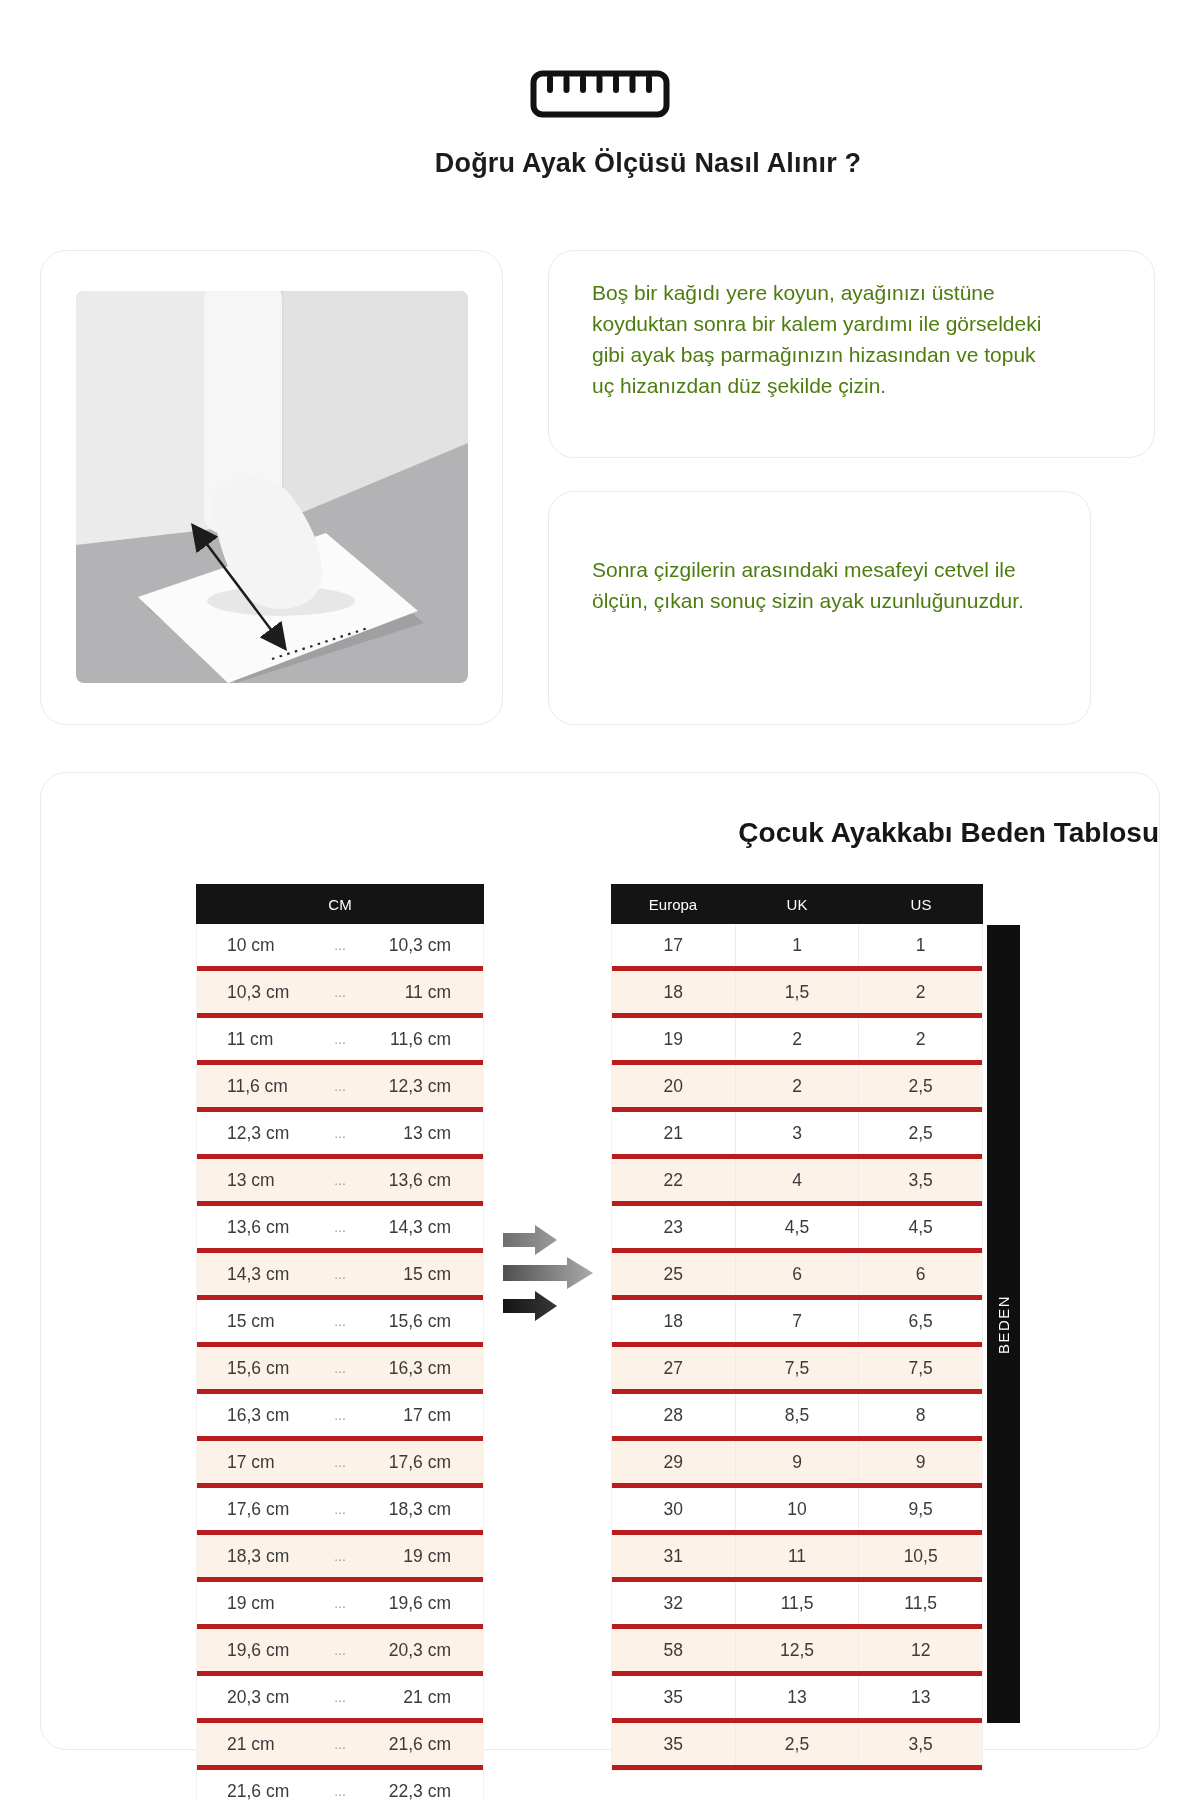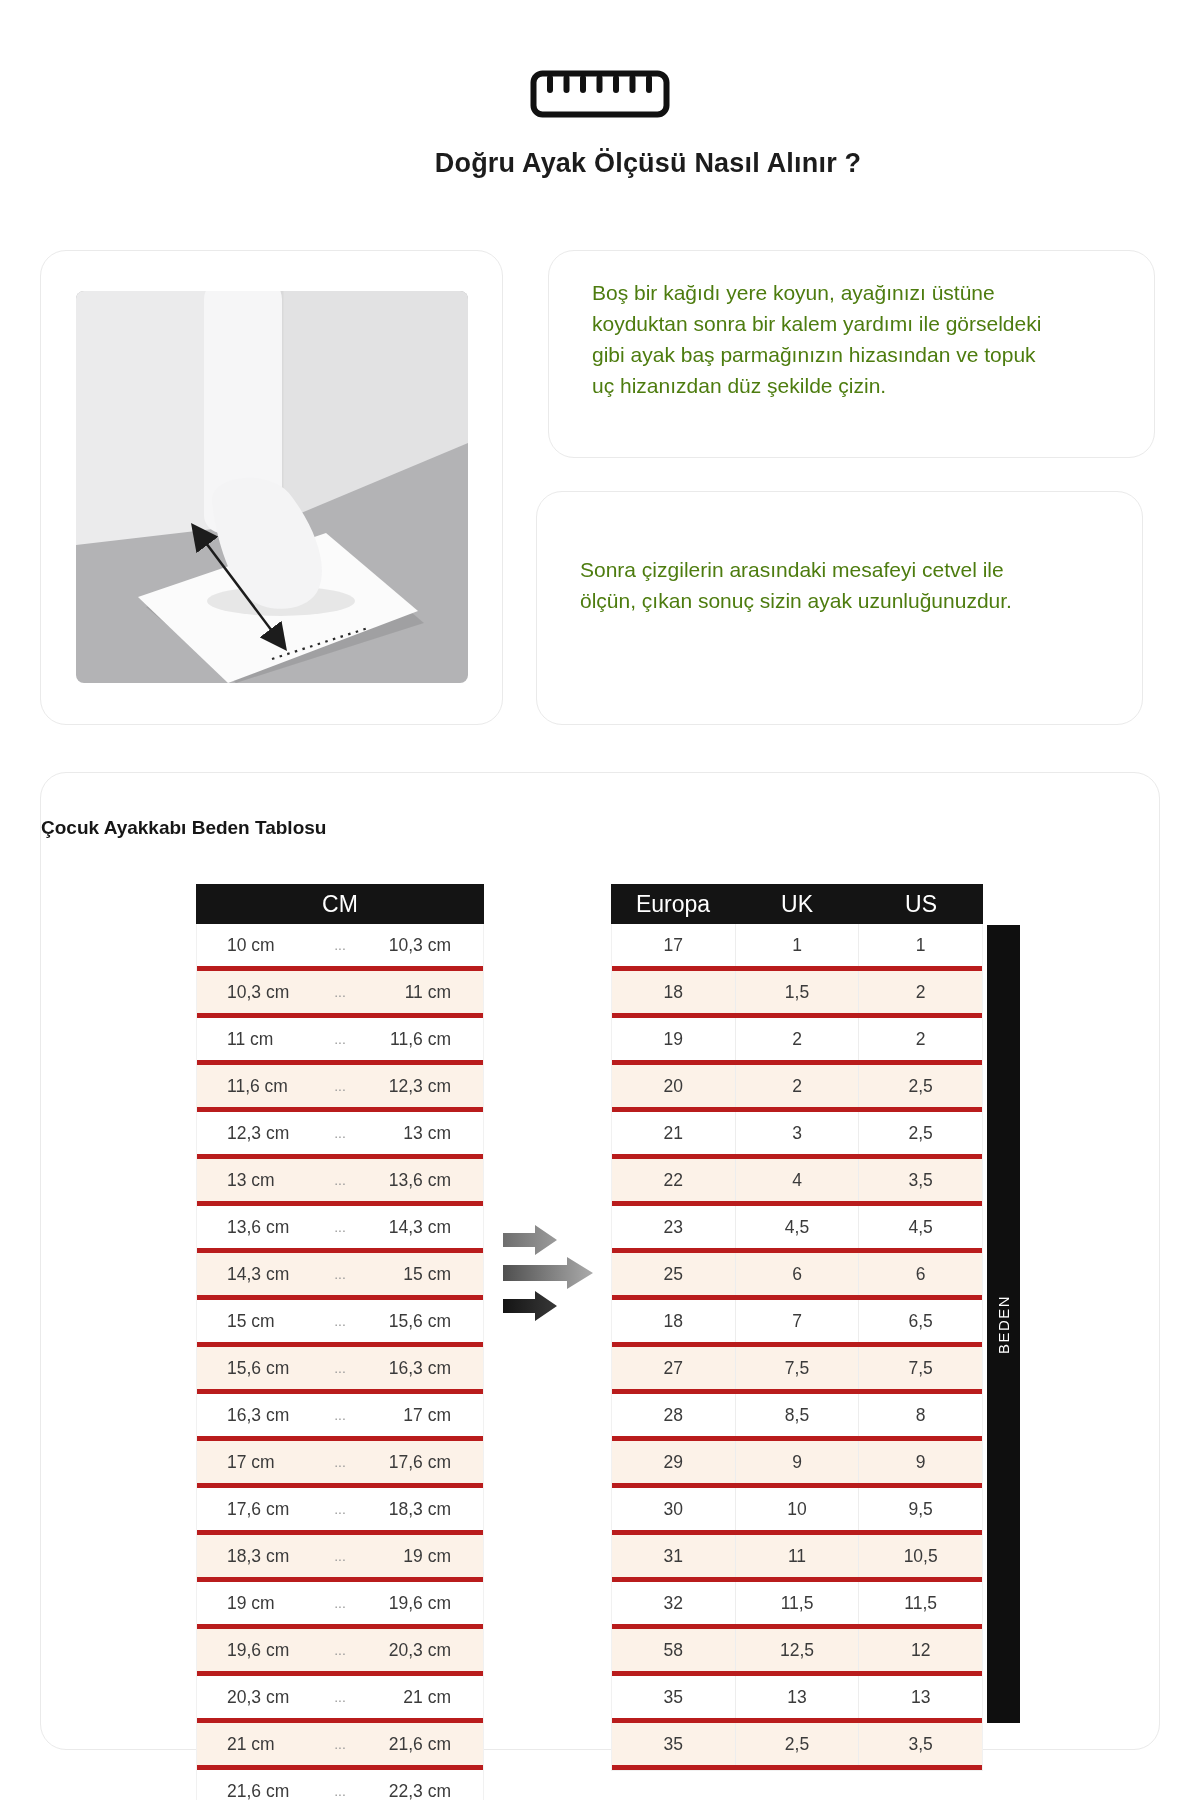--- a/index.html
+++ b/index.html
@@ -9,35 +9,35 @@
 
   .ruler-wrap{position:absolute;left:530px;top:70px;width:140px;height:48px;}
 
   .main-title{position:absolute;left:0;top:148px;width:1200px;margin:0;text-align:center;
               font-size:27px;font-weight:bold;color:#1c1c1c;letter-spacing:.2px;padding-left:48px;}
 
   .card{position:absolute;background:#fff;border:1.5px solid #eaeaea;border-radius:26px;box-sizing:border-box;}
   .photo-card{left:40px;top:250px;width:463px;height:475px;}
   .photo{position:absolute;left:35px;top:40px;width:392px;height:392px;border-radius:8px;overflow:hidden;}
   .tcard1{left:548px;top:250px;width:607px;height:208px;}
-  .tcard2{left:536px;top:491px;width:607px;height:234px;}
+  .tcard2{left:548px;top:491px;width:543px;height:234px;}
   .tcard1 p,.tcard2 p{margin:0;position:absolute;left:43px;width:455px;
        font-size:21px;line-height:31px;color:#4d7c0f;}
   .tcard1 p{top:26px;}
   .tcard2 p{top:62px;}
 
   .table-card{left:40px;top:772px;width:1120px;height:978px;}
-  .chart-title{position:absolute;left:0;top:44px;width:100%;margin:0;text-align:left;
-               font-size:19px;font-weight:bold;color:#161616;}
+  .chart-title{position:absolute;left:0;top:44px;width:100%;margin:0;text-align:right;
+               font-size:28px;font-weight:bold;color:#161616;}
 
   .tbl{position:absolute;box-sizing:border-box;border:1px solid #f1f1f1;border-top:none;background:#fff;}
   .cm-table{left:155px;top:112px;width:288px;}
   .size-table{left:570px;top:112px;width:372px;}
   .thead{height:40px;margin:-1px -1px 0 -1px;background:var(--header-bg);color:#fff;
-         display:flex;align-items:center;font-size:23px;font-weight:500;}
+         display:flex;align-items:center;font-size:15px;font-weight:500;}
   .cm-table .thead{justify-content:center;}
   .size-table .thead span{flex:1;text-align:center;}
 
   .trow{height:42px;display:flex;align-items:center;border-bottom:5px solid #b91c1c;
         font-size:17.5px;color:#3b3b3b;background:#fff;}
   .tbody .trow:nth-child(even){background:var(--row-alt);}
   .cfrom{flex:0 0 122px;padding-left:30px;box-sizing:border-box;}
   .csep{flex:1;text-align:center;color:#9a9a9a;font-size:14px;}
   .cto{flex:0 0 122px;padding-right:32px;box-sizing:border-box;text-align:right;}
   .cell{flex:1;text-align:center;height:42px;line-height:42px;}

